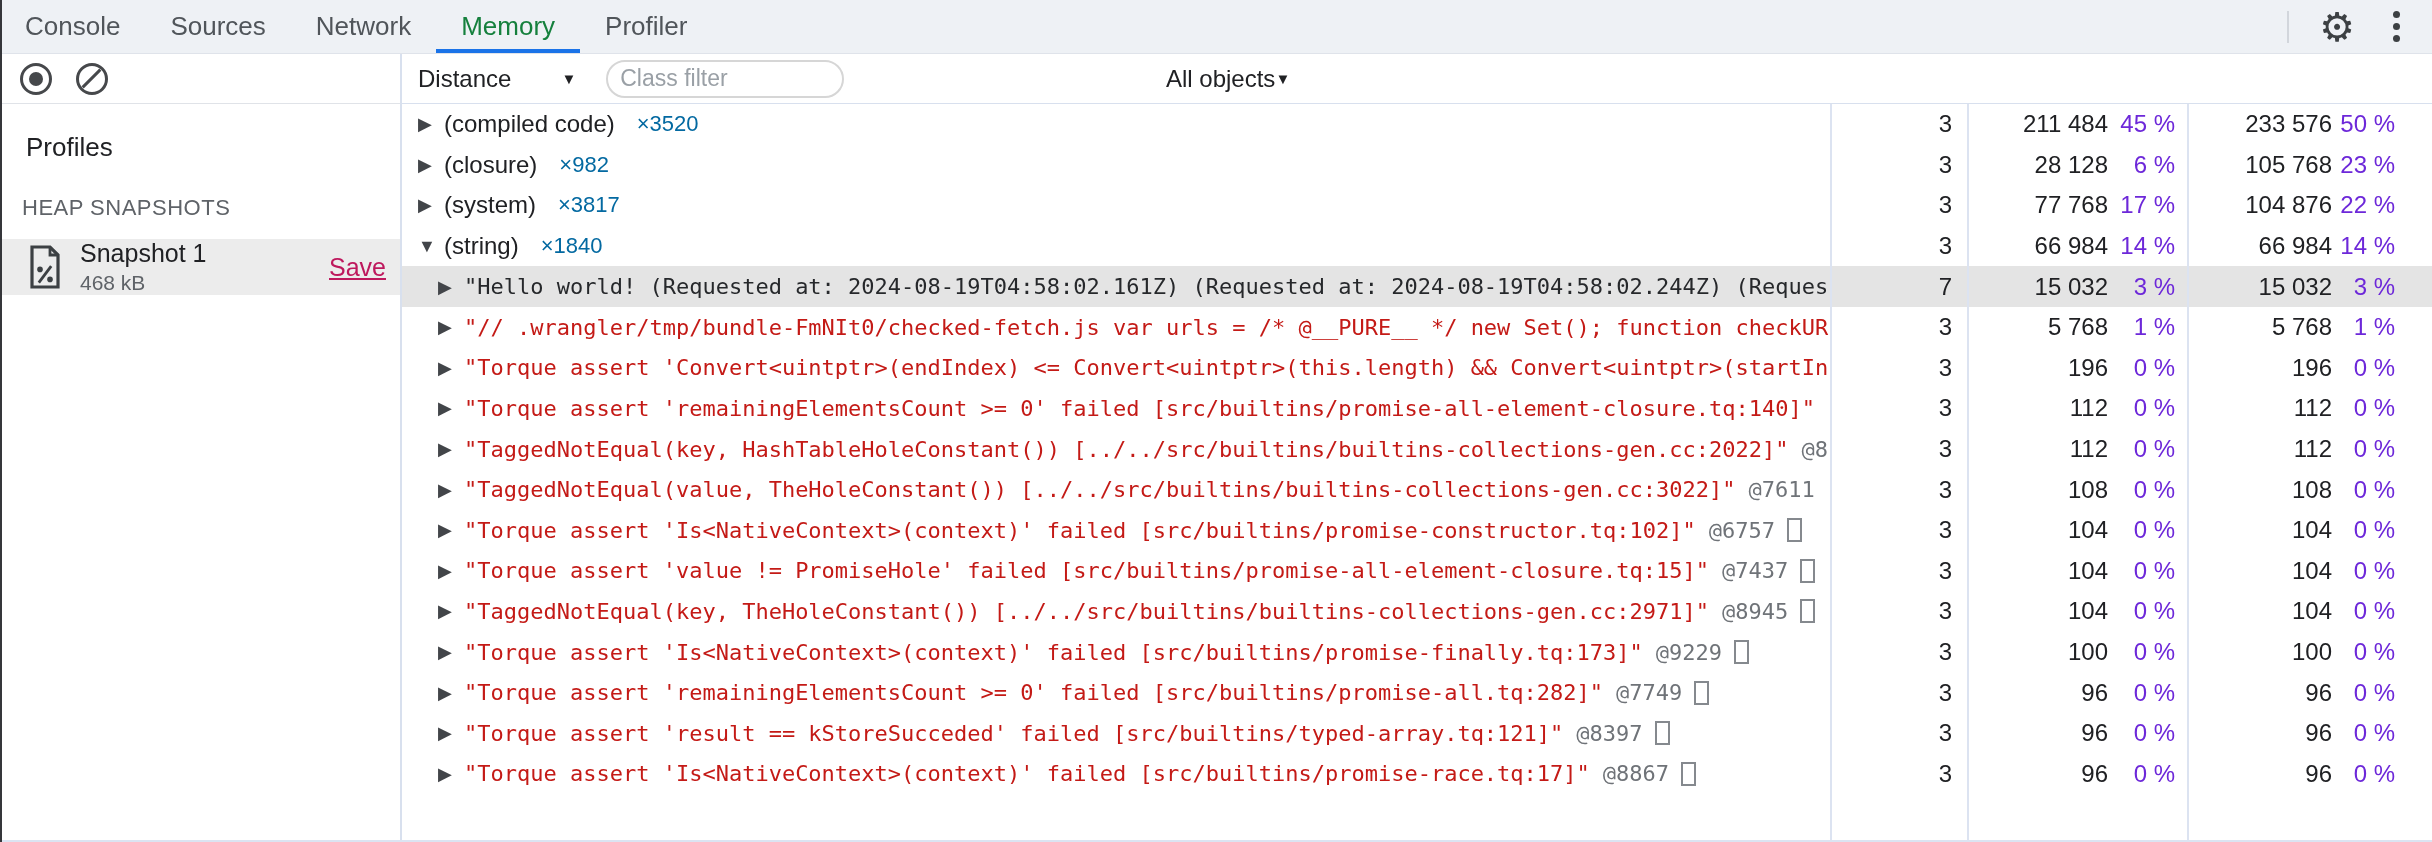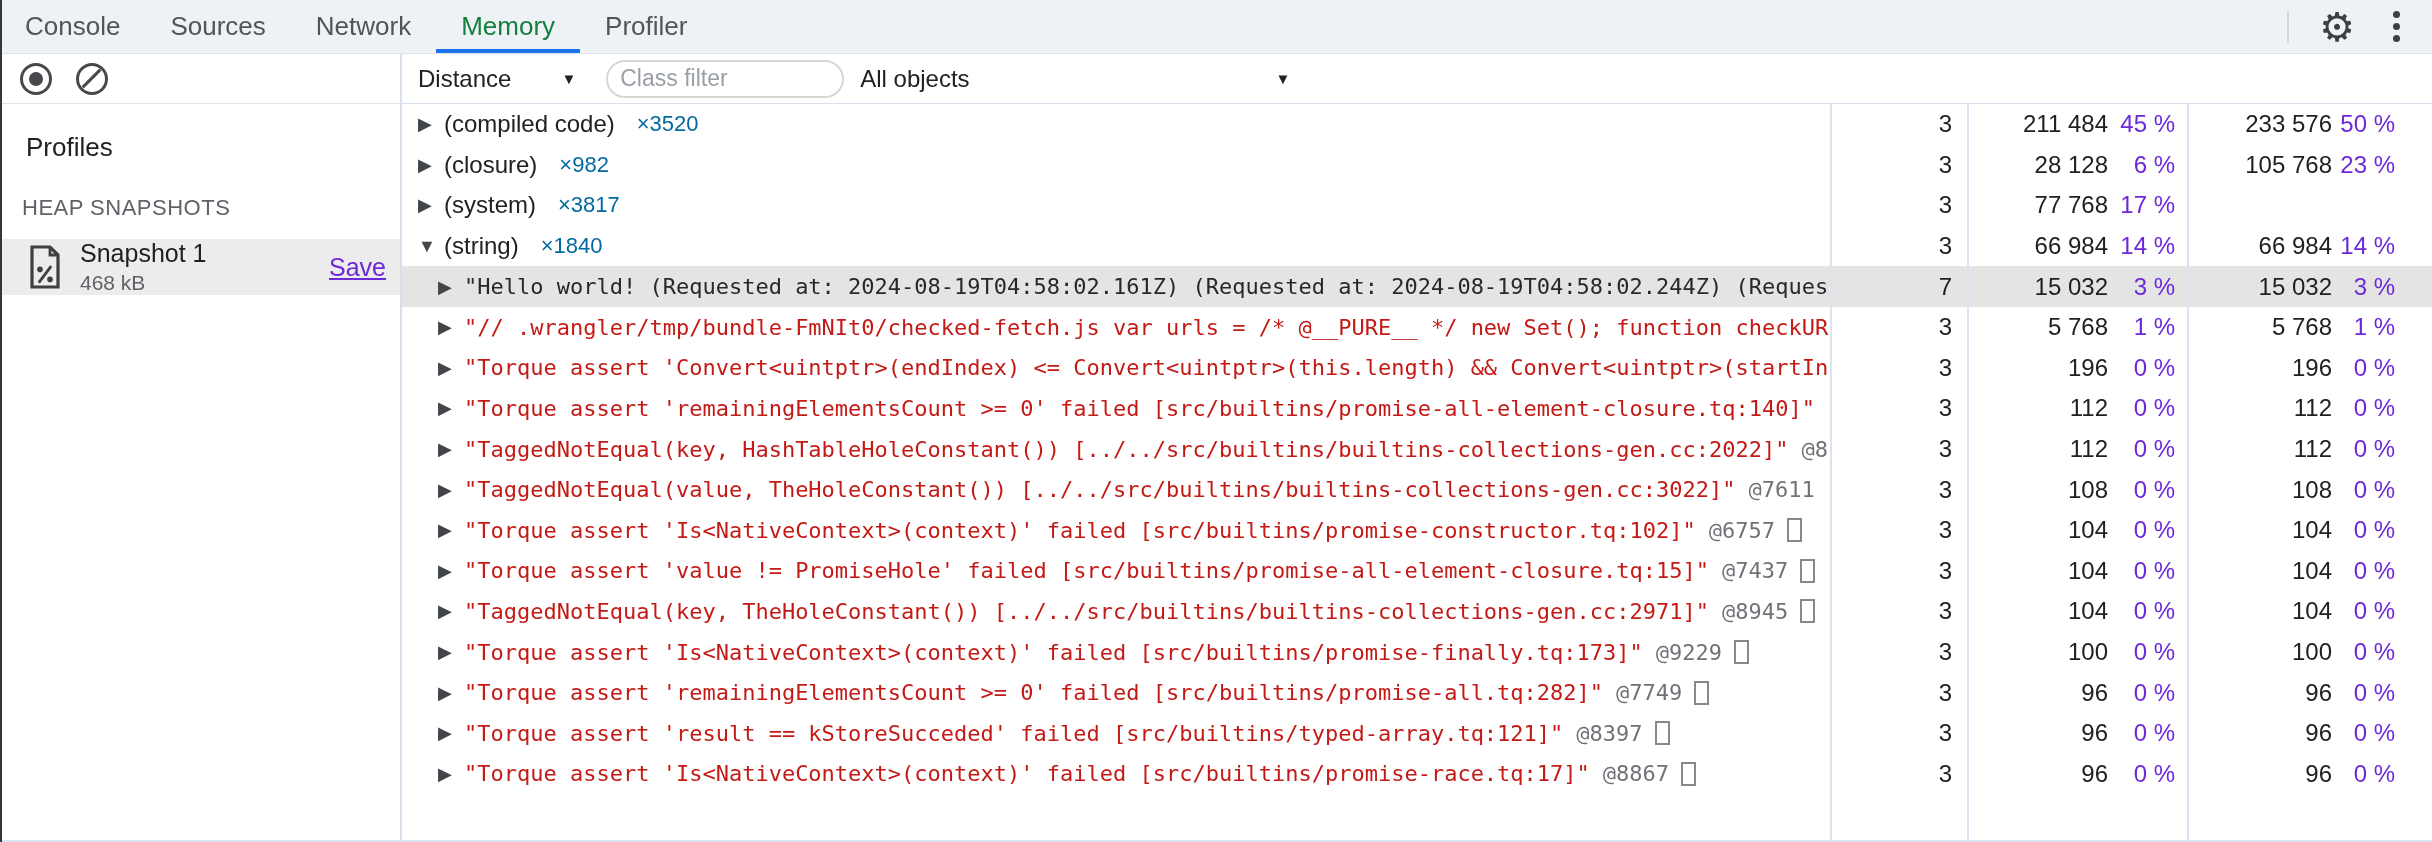--- a/index.html
+++ b/index.html
@@ -36,32 +36,32 @@
   .rec-btn { width:26px; height:26px; border:3px solid #46484b; border-radius:50%; position:relative; box-sizing:content-box; }
   .rec-btn::after { content:""; position:absolute; left:50%; top:50%; width:14px; height:14px; margin:-7px 0 0 -7px; background:#46484b; border-radius:50%; }
   .clear-btn { width:26px; height:26px; border:3px solid #46484b; border-radius:50%; position:relative; }
   .clear-btn::after { content:""; position:absolute; left:0px; top:11px; width:25px; height:3px; background:#46484b; transform:rotate(-45deg); }
   .profiles-heading { margin:28px 0 0 26px; font-size:26px; color:#202124; }
   .heap-label { margin:32px 0 0 22px; font-size:22px; color:#5f6368; letter-spacing:0.5px; }
   .snapshot-item { margin-top:18px; height:56px; background:#ececec; display:flex; align-items:center; padding:0 14px 0 28px; box-sizing:border-box; }
   .snapshot-text { margin-left:18px; }
   .snapshot-name { font-size:25px; color:#202124; }
   .snapshot-size { font-size:21px; color:#5f6368; margin-top:3px; }
-  .save-link { margin-left:auto; font-size:25px; color:#6d28d9; text-decoration:underline; cursor:pointer; }
+  .save-link { margin-left:auto; font-size:25px; color:#be185d; text-decoration:underline; cursor:pointer; }
 
   
   .main { width:2030px; display:flex; flex-direction:column; position:relative; }
   .main-toolbar { height:50px; box-sizing:border-box; border-bottom:1px solid #d8e0ee; display:flex; align-items:center; background:#fff; }
   .dd-label { font-size:24px; color:#202124; }
   .caret { font-size:15px; color:#202124; }
   .summary-dd { display:flex; align-items:center; margin-left:16px; }
   .summary-dd .caret { margin-left:50px; }
   .class-filter { margin-left:30px; width:238px; height:38px; box-sizing:border-box; border:2px solid #d6d6d6; border-radius:19px; font-size:23px; font-family:"Liberation Sans",sans-serif; padding:0 12px; color:#202124; outline:none; }
   .class-filter::placeholder { color:#9aa0a6; }
-  .all-objects-dd { width:430px; margin-left:16px; display:flex; align-items:center; justify-content:space-between; }
+  .all-objects-dd { width:430px; margin-left:16px; display:flex; align-items:center; justify-content:flex-end; }
 
   
   .grid-header { height:44px; box-sizing:border-box; background:#f7f9fd; border-bottom:1px solid #d8e0ee; display:flex; align-items:center; font-size:24px; color:#24282d; }
   .hc { box-sizing:border-box; padding-left:12px; white-space:nowrap; overflow:hidden; }
   .hc-constructor { width:1428px; }
   .hc-distance { width:137px; }
   .hc-shallow { width:220px; }
   .hc-retained { width:245px; }
 
   .grid-body { flex:1; position:relative; overflow:hidden; }
@@ -185,20 +185,24 @@
           <div class="cell c-constructor">
             <span class="arrow">▶</span>
             <span class="glabel">(system)</span>
             <span class="gcount">×3817</span>
           </div>
           <div class="cell c-distance">3</div>
           <div class="cell c-shallow">
             <span class="num">77 768</span>
             <span class="pct pct-s">17 %</span>
           </div>
+          <div class="cell c-retained">
+            <span class="num">104 876</span>
+            <span class="pct pct-r">22 %</span>
+          </div>
         </div>
         <div class="row">
           <div class="cell c-constructor">
             <span class="arrow">▼</span>
             <span class="glabel">(string)</span>
             <span class="gcount">×1840</span>
           </div>
           <div class="cell c-distance">3</div>
           <div class="cell c-shallow">
             <span class="num">66 984</span>

